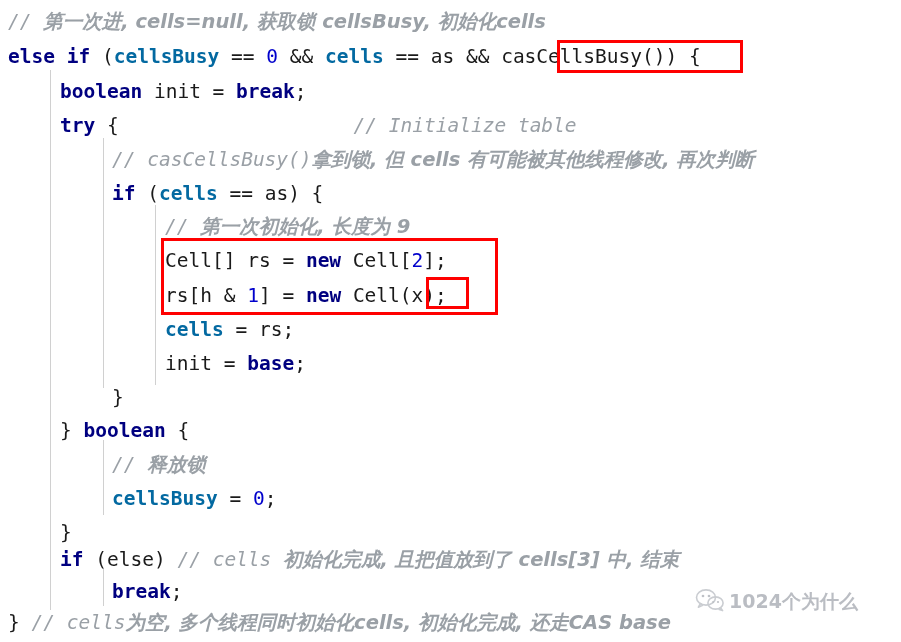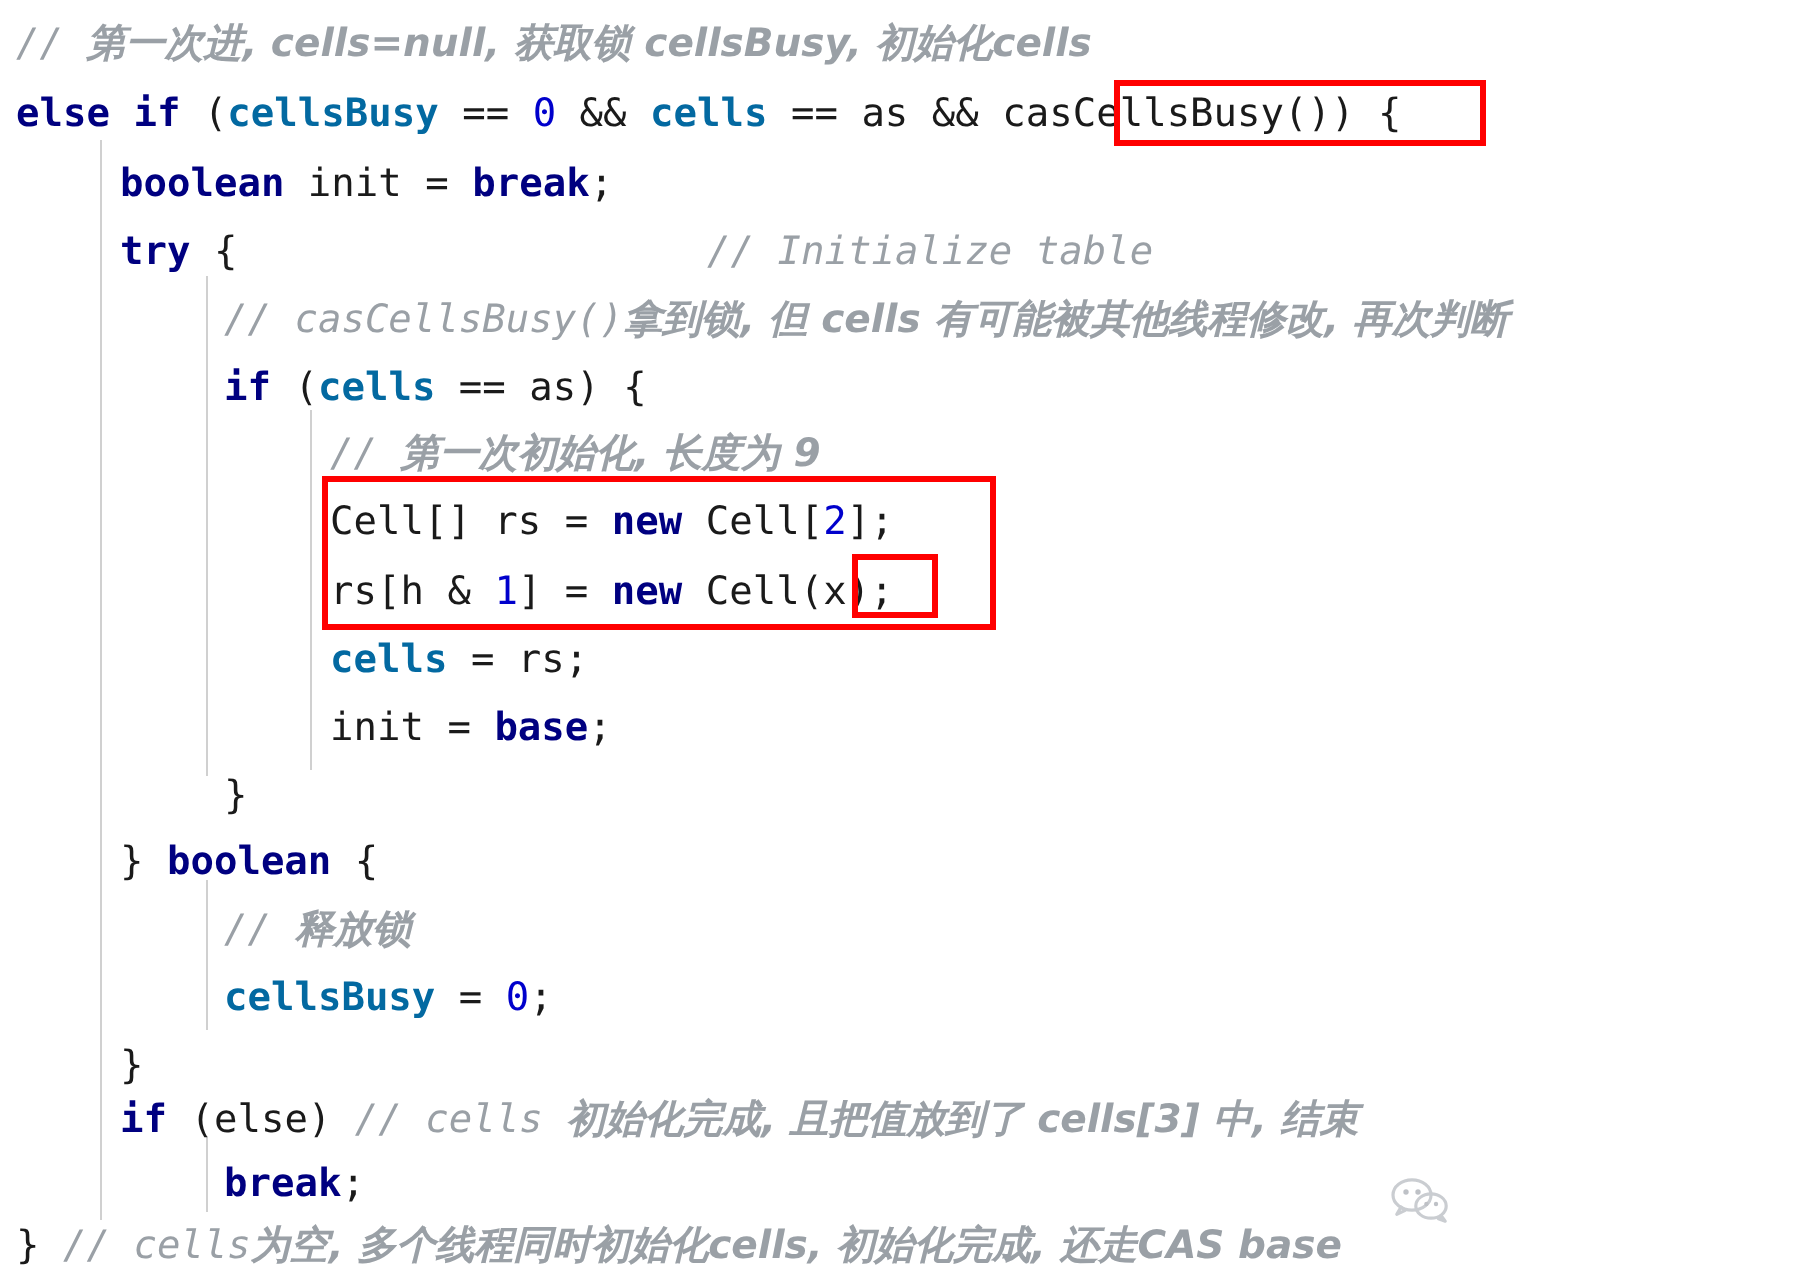--- a/index.html
+++ b/index.html
@@ -131,15 +131,16 @@
         <ellipse cx="11" cy="9.5" rx="9.5" ry="7.6" fill="none" stroke="#c6c9ce" stroke-width="1.6"></ellipse>
         <path d="M5.5 15.5 L3.4 19.2 L7.6 17.2 Z" fill="none" stroke="#c6c9ce" stroke-width="1.6" stroke-linejoin="round"></path>
         <circle cx="8" cy="8" r="1.35" fill="#b9bcc2"></circle>
         <circle cx="14" cy="8" r="1.35" fill="#b9bcc2"></circle>
         <ellipse cx="20.5" cy="15" rx="7.6" ry="6.1" fill="none" stroke="#c6c9ce" stroke-width="1.6"></ellipse>
         <path d="M25.6 19.8 L27.6 22.6 L24.2 21.4 Z" fill="none" stroke="#c6c9ce" stroke-width="1.6" stroke-linejoin="round"></path>
         <circle cx="18.2" cy="14" r="1.1" fill="#b9bcc2"></circle>
         <circle cx="23" cy="14" r="1.1" fill="#b9bcc2"></circle>
       </svg>
     </span>
+    <span class="wm-text">1024个为什么</span>
   </div>
 
 </div>
 
 </body></html>

